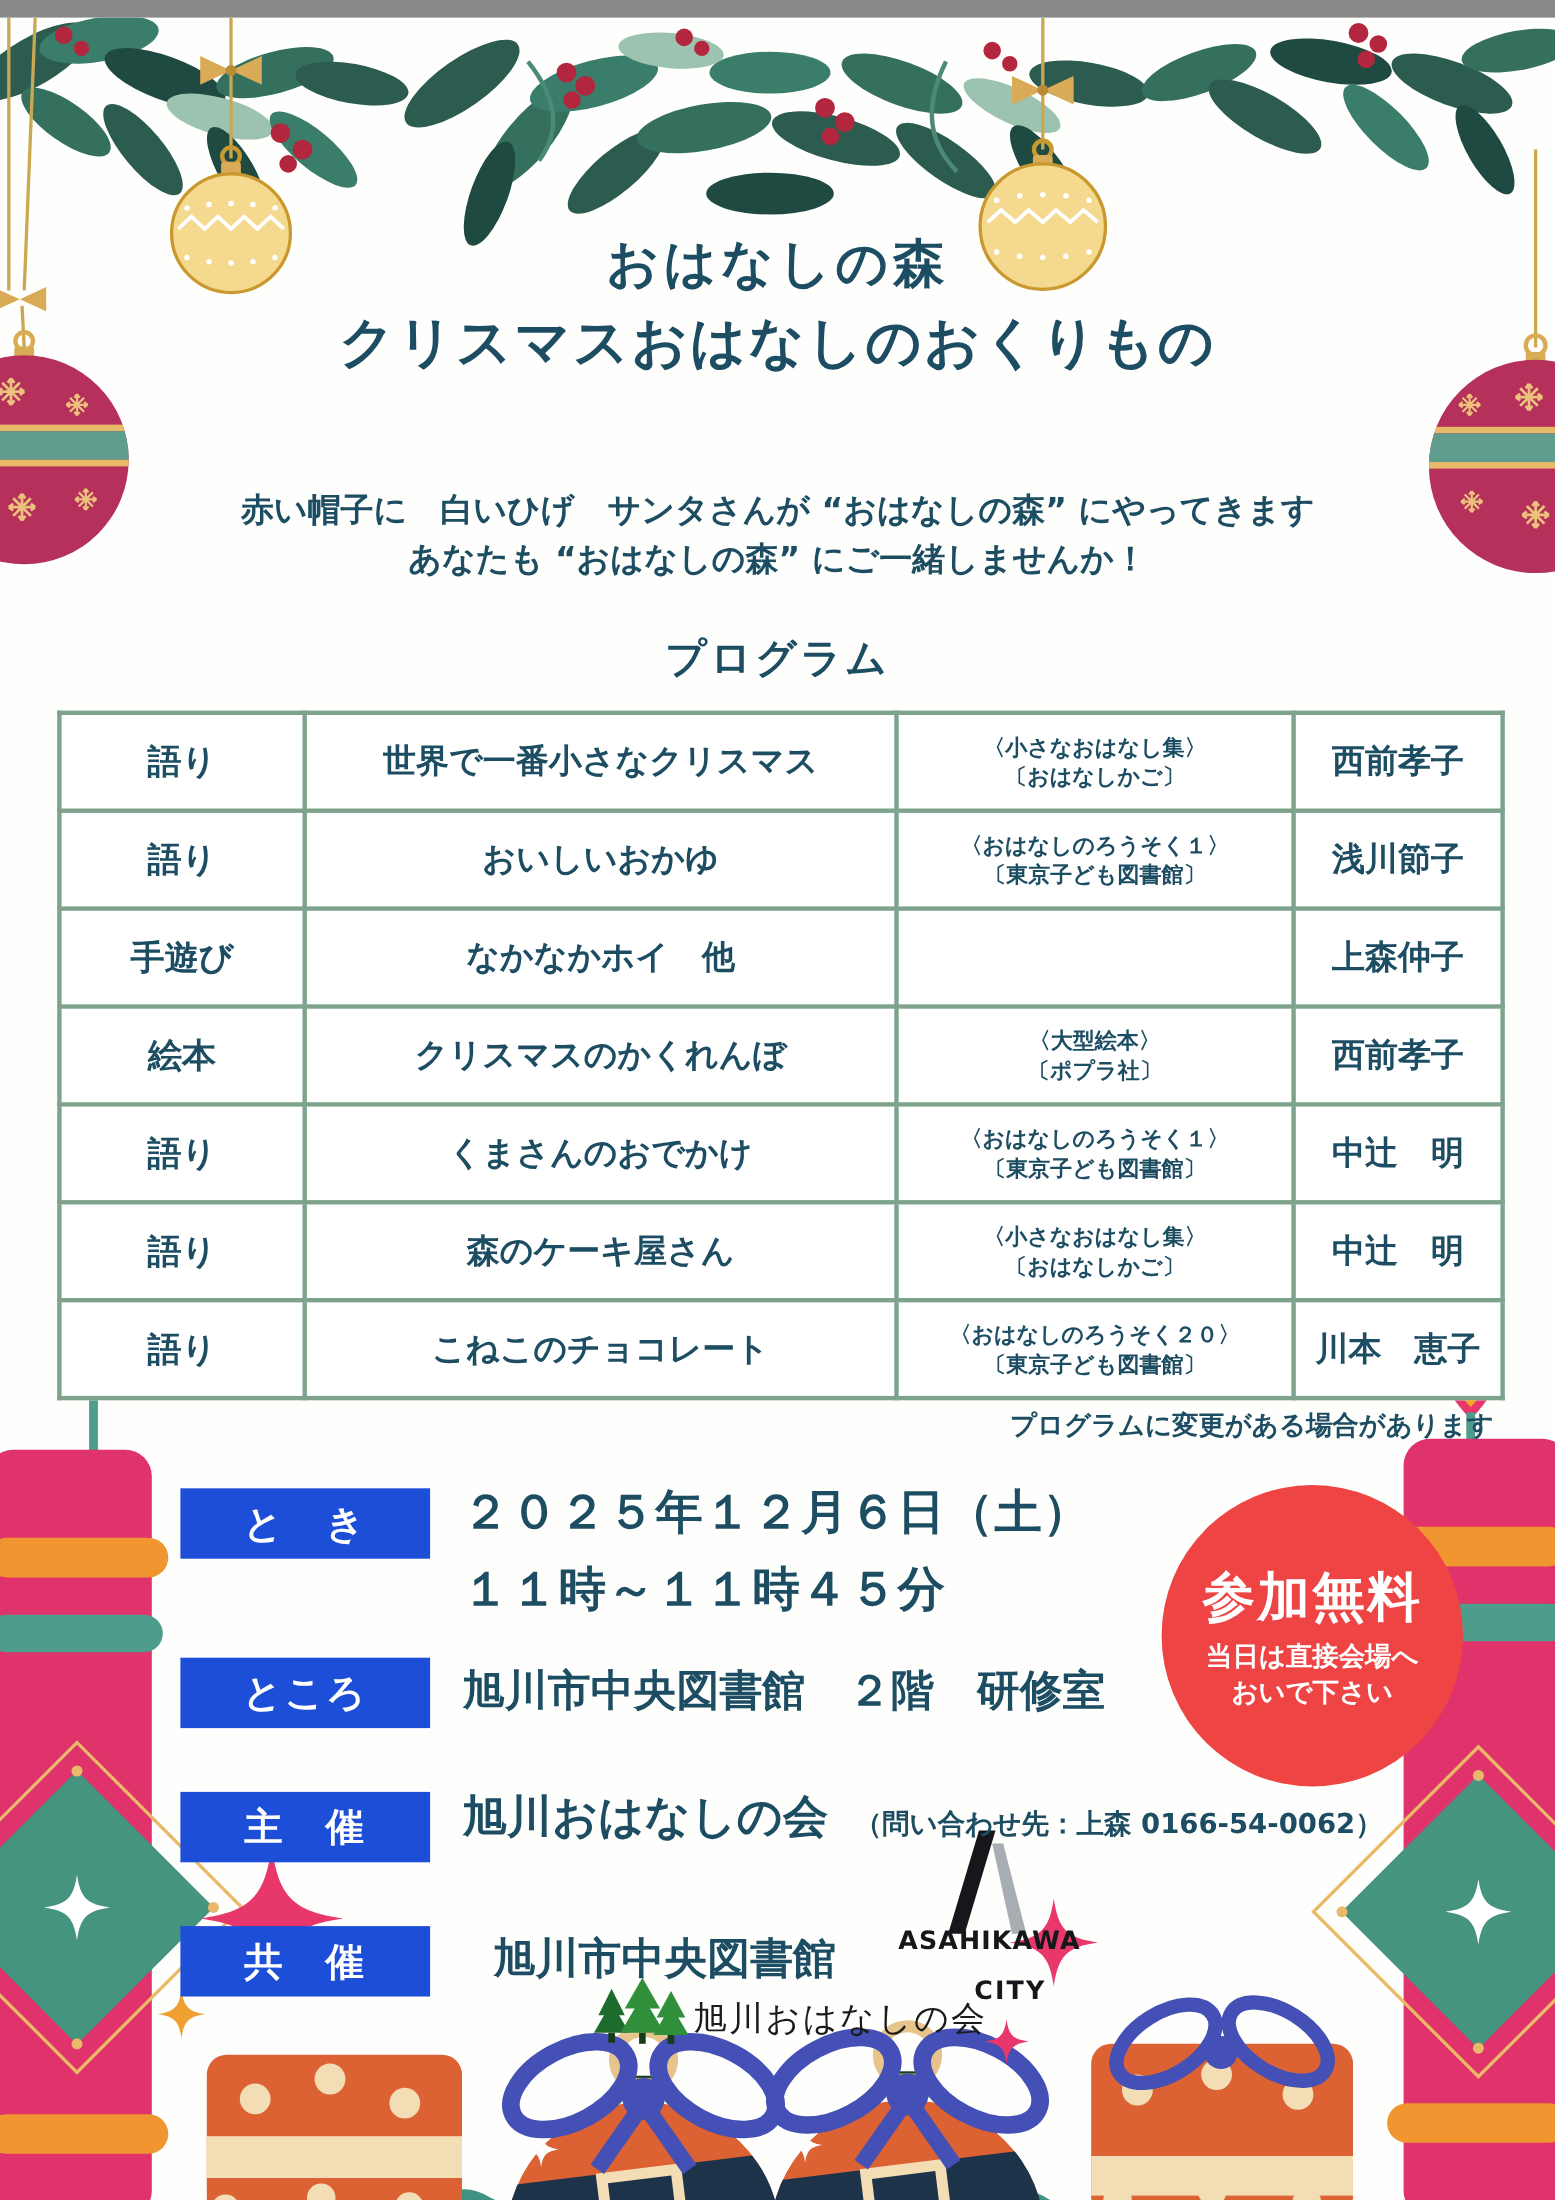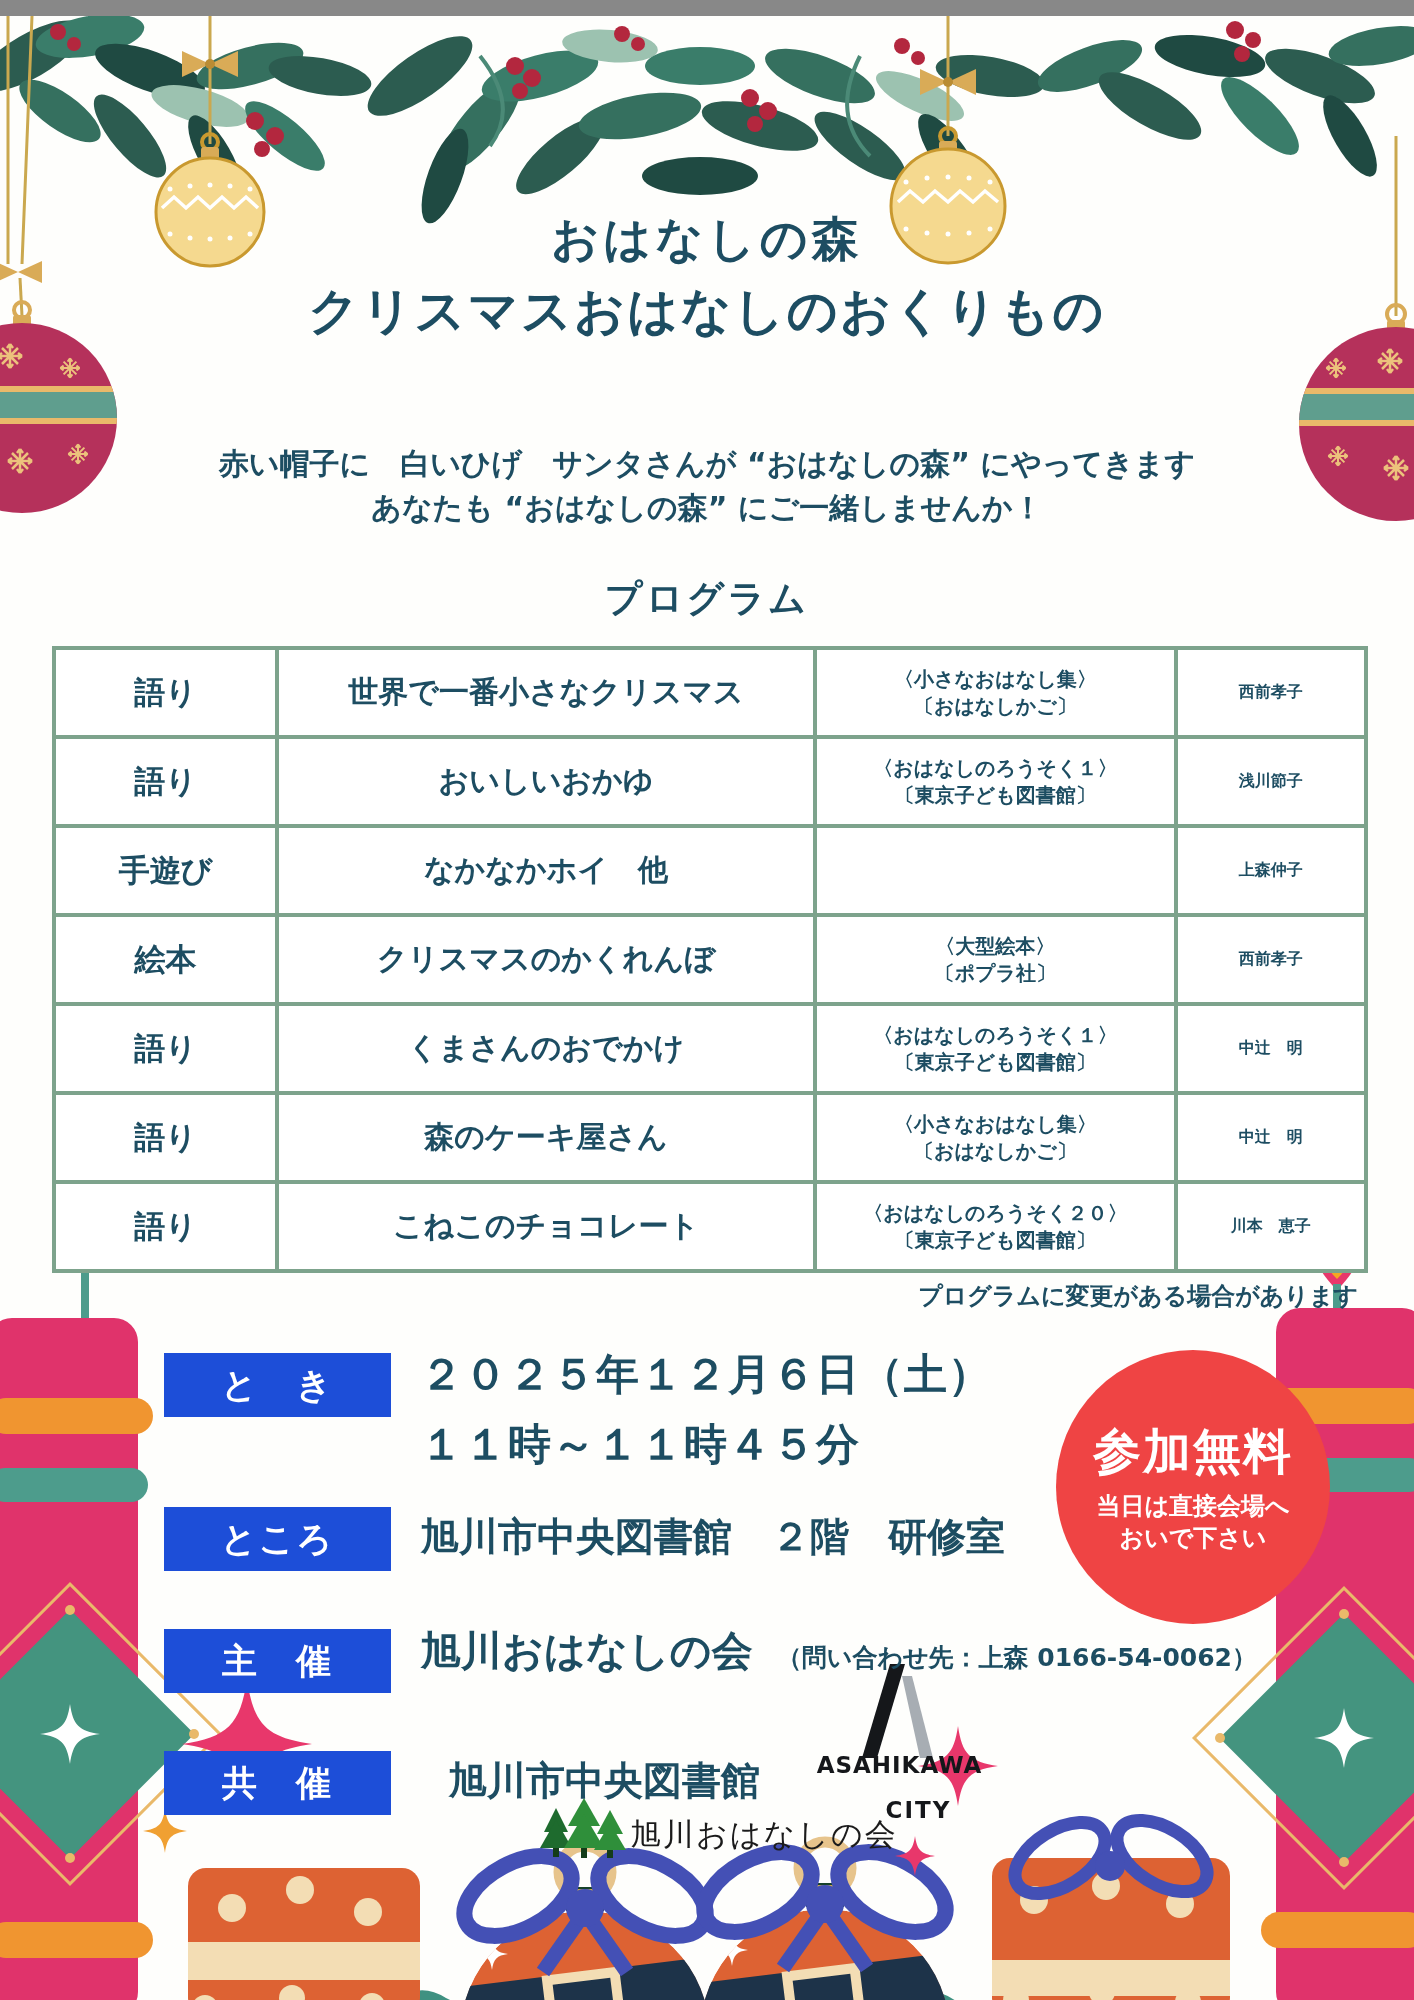--- a/index.html
+++ b/index.html
@@ -20,21 +20,21 @@
   
   table.prog{position:absolute;left:52px;top:630px;width:1316px;border-collapse:collapse;table-layout:fixed;background:#ffffff;}
   table.prog td{border:4px solid #7da38c;vertical-align:middle;padding:2px 4px;height:81px;}
   .col-type{width:17%;}
   .col-title{width:41%;}
   .col-src{width:27.5%;}
   .col-teller{width:14.5%;}
   .c-type{font-size:31px;font-weight:900;text-align:center;}
   .c-title{font-size:30px;font-weight:900;text-align:center;}
   .c-src{font-size:20px;font-weight:800;text-align:center;line-height:1.35;}
-  .c-teller{font-size:16px;font-weight:800;text-align:center;}
+  .c-teller{font-size:30px;font-weight:800;text-align:center;}
   .note{top:1264px;right:56px;font-size:24px;font-weight:800;}
   
   .label-badge{
     left:164px;width:227px;height:64px;background:#1d4ed8;color:#ffffff;
     display:flex;align-items:center;justify-content:center;
     font-size:35px;font-weight:800;letter-spacing:2px;
   }
   .d-date1{left:420px;top:1330px;font-size:43px;font-weight:900;letter-spacing:1px;}
   .d-date2{left:420px;top:1400px;font-size:43px;font-weight:900;letter-spacing:1px;}
   .d-place{left:420px;top:1494px;font-size:39px;font-weight:900;}

